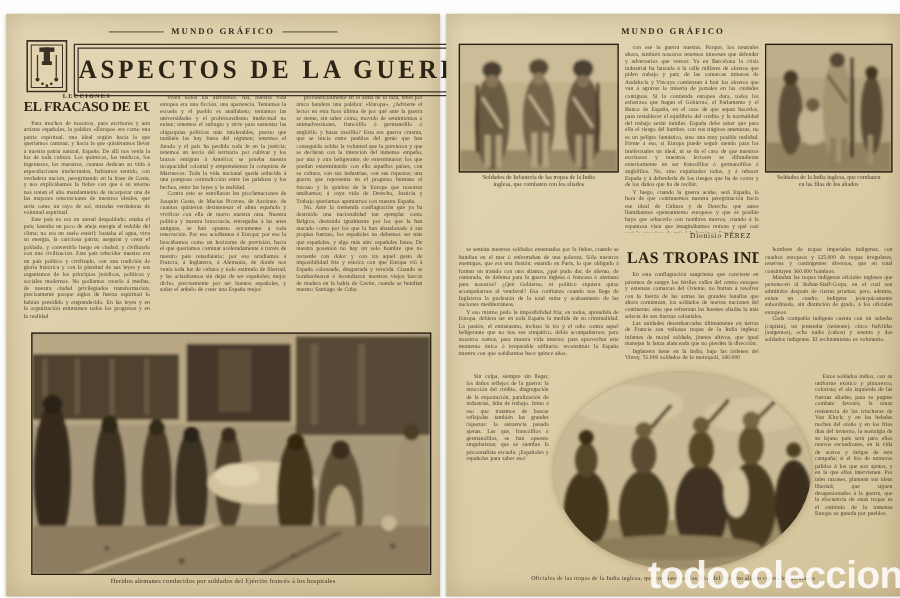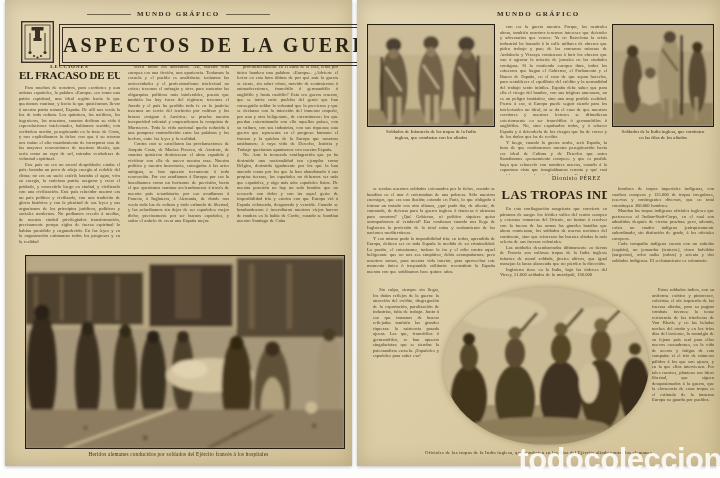--- a/index.html
+++ b/index.html
@@ -1,18 +1,18 @@
 <!DOCTYPE html>
 <html><head>
 <meta charset="utf-8">
 <style>
   html,body{margin:0;padding:0;background:#ffffff;}
   .stage{position:relative;width:720px;height:478px;background:#fdfdfb;overflow:hidden;
          font-family:"Liberation Serif","DejaVu Serif",serif;color:#3b3124;}
-  .page{position:absolute;top:0;height:466px;
+  .page{position:absolute;top:11px;height:466px;
         background:linear-gradient(135deg,#e3d6b4 0%,#dccda6 50%,#d4c399 100%);
         box-shadow:inset 0 0 20px rgba(110,88,50,.28), 0 1px 3px rgba(0,0,0,.25);}
   .page-left{left:5px;width:347px;}
   .page-right{left:357px;width:363px;}
 
   .masthead{position:absolute;top:10px;left:0;right:0;display:flex;align-items:center;
             justify-content:center;gap:6px;font-size:7px;font-weight:bold;
             letter-spacing:1.6px;color:#352c1e;}
   .masthead .rule{height:1px;width:44px;background:#40ـ;background:#4a4030;opacity:.75;}
 

